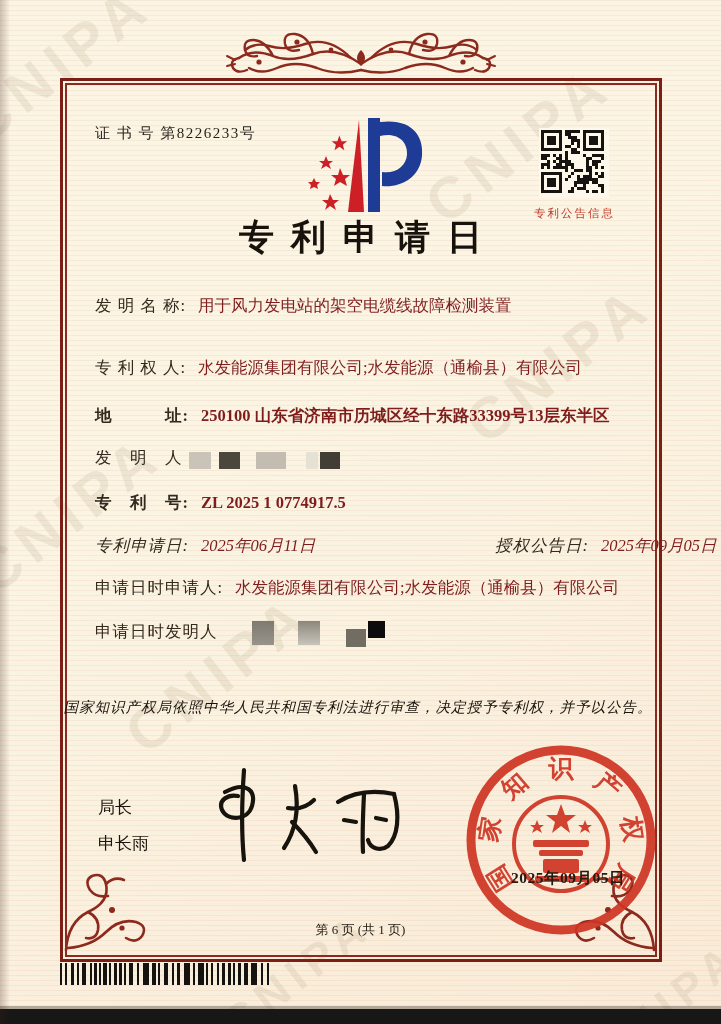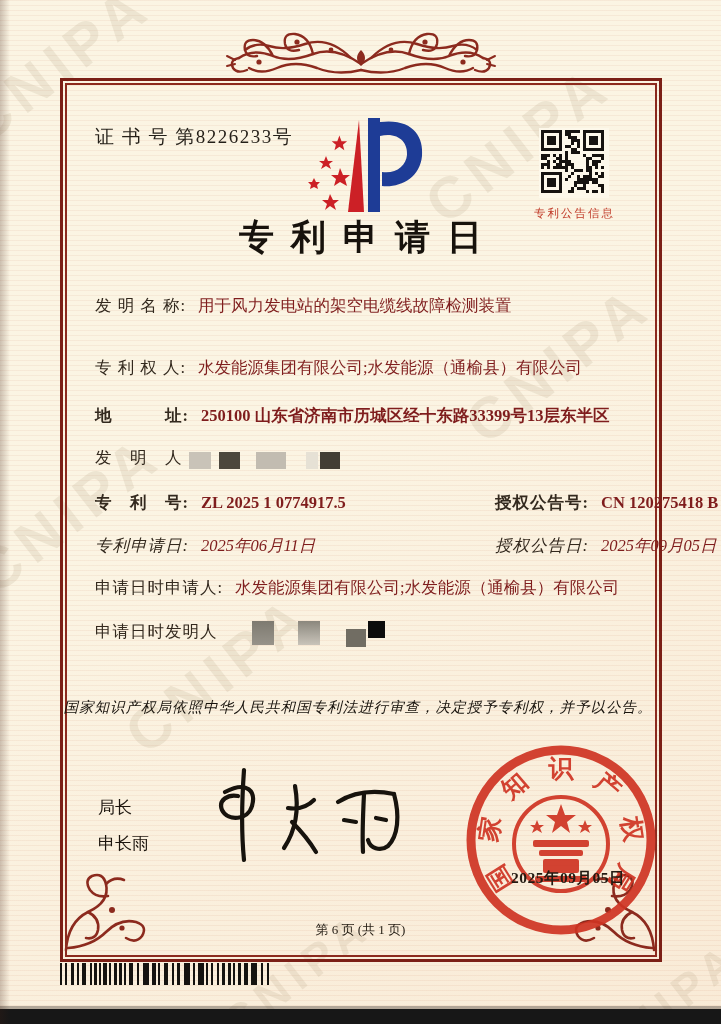--- a/index.html
+++ b/index.html
@@ -29,21 +29,21 @@
   }
   .wm.small{font-size:44px;}
   
   .frame{
     position:absolute;left:60px;top:78px;width:596px;height:878px;
     border:3px solid #7b1f16;
   }
   .frame-inner{position:absolute;inset:2px;border:2px solid #8c2a1e;}
   .orn{position:absolute;pointer-events:none;}
   
-  .cert-no{position:absolute;left:95px;top:124px;font-size:19px;letter-spacing:1.5px;}
+  .cert-no{position:absolute;left:95px;top:124px;font-size:15px;letter-spacing:1.5px;}
   .logo{position:absolute;left:296px;top:116px;}
   .qr-wrap{position:absolute;left:534px;top:128px;width:80px;text-align:left;}
   .qr-box{width:66px;height:66px;margin:0 auto;background:#fdf8ea;padding:2px;}
   .qr-label{margin-top:8px;font-size:11.5px;letter-spacing:2px;color:#c03a28;white-space:nowrap;}
   .title{
     position:absolute;left:0;top:214px;width:721px;text-align:center;
     font-size:35px;font-weight:bold;letter-spacing:17px;padding-left:17px;box-sizing:border-box;
     color:#17120c;
   }
   .row{position:absolute;left:95px;font-size:16.5px;white-space:nowrap;}
@@ -302,21 +302,20 @@
 <div class="row" style="top:405px;font-weight:bold;">
   <span class="lbl">地　　　址:</span><span class="val">250100 山东省济南市历城区经十东路33399号13层东半区</span>
 </div>
 
 <div class="row" style="top:447px;">
   <span class="lbl">发　明　人</span><span class="redact"><span class="rb" style="width:22px;background:#c9c3b8;"></span><span class="rb" style="width:21px;background:#4c473d;margin-right:16px;"></span><span class="rb" style="width:30px;background:#c2bcb1;margin-right:20px;"></span><span class="rb" style="width:12px;background:#e6e1d5;margin-right:2px;"></span><span class="rb" style="width:20px;background:#433e35;"></span></span>
 </div>
 
 <div class="row" style="top:492px;font-weight:bold;">
   <span class="lbl">专　利　号:</span><span class="val">ZL 2025 1 0774917.5</span>
-  <span class="col2"><span class="lbl">授权公告号:</span><span class="val">CN 120275418 B</span></span>
 </div>
 
 <div class="row" style="top:535px;font-style:italic;">
   <span class="lbl">专利申请日:</span><span class="val">2025年06月11日</span>
   <span class="col2"><span class="lbl">授权公告日:</span><span class="val">2025年09月05日</span></span>
 </div>
 
 <div class="row" style="top:577px;">
   <span class="lbl">申请日时申请人:</span><span class="val">水发能源集团有限公司;水发能源（通榆县）有限公司</span>
 </div>

